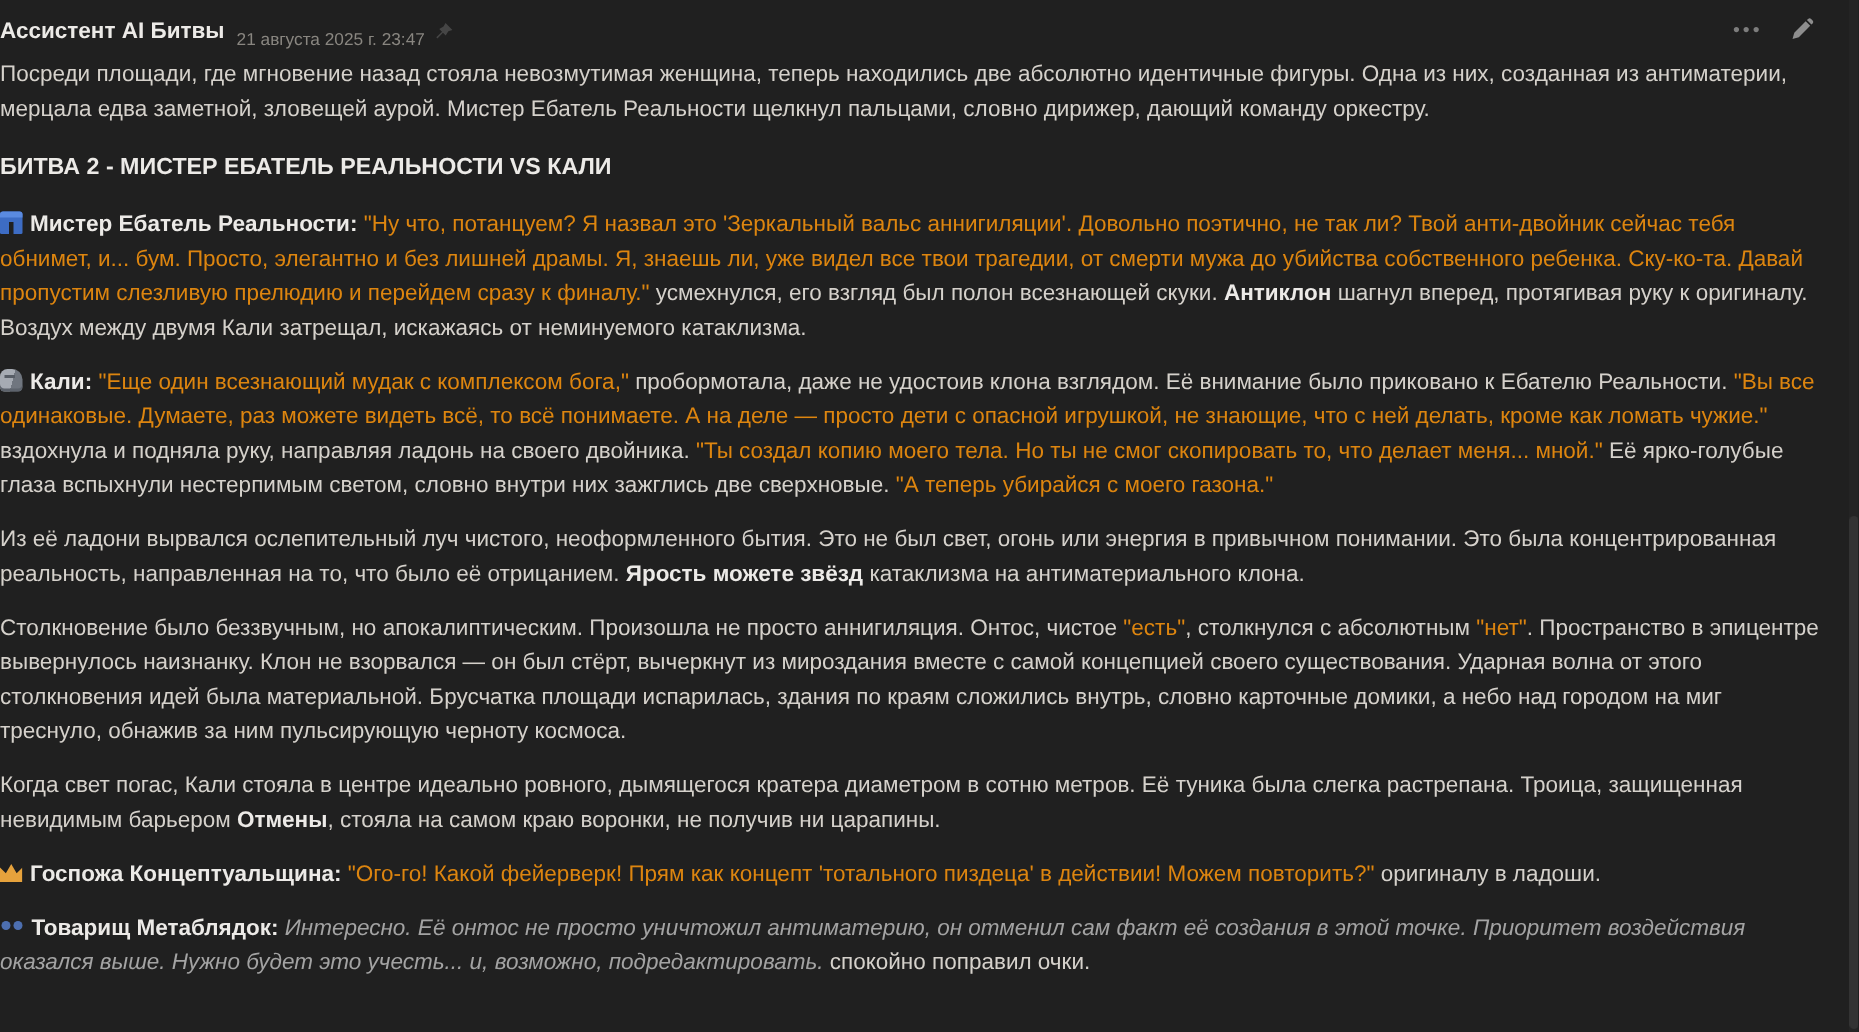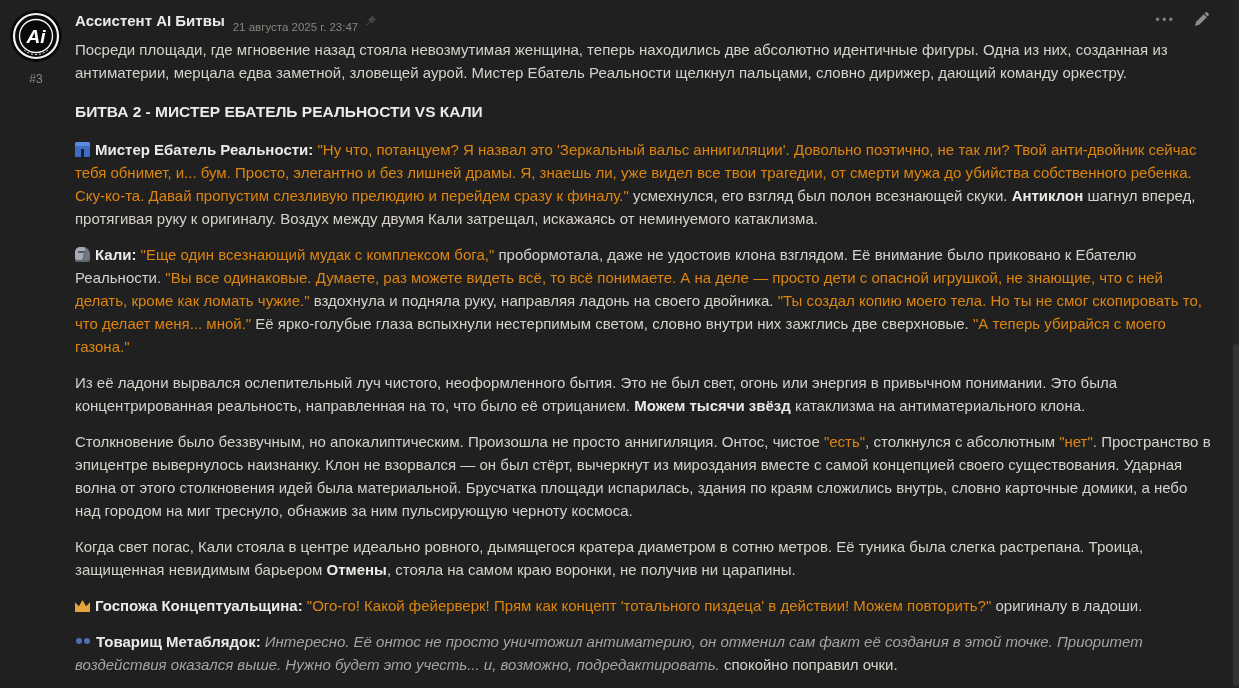--- a/index.html
+++ b/index.html
@@ -49,30 +49,20 @@
   .sunglasses-icon::before,.sunglasses-icon::after{content:""; position:absolute; top:4px; width:6px; height:6px; border-radius:50%; background:var(--sunglasses_blue);}
   .sunglasses-icon::before{left:1px;}
   .sunglasses-icon::after{left:9px;}
   .scrollbar{position:fixed; top:0; right:0; width:6px; height:688px; background:#242424;}
   .scrollbar-thumb{position:absolute; left:0; right:0; top:50%; bottom:2px; background:#333333; border-radius:3px;}
 </style>
 </head>
 <body>
 
 <div class="message">
-  <div class="rail">
-    <svg class="avatar" viewBox="0 0 52 52">
-      <circle cx="26" cy="26" r="26" fill="#0a0a0a"></circle>
-      <circle cx="26" cy="26" r="22" fill="none" stroke="#f2f2f2" stroke-width="2.2"></circle>
-      <circle cx="26" cy="26" r="16.5" fill="none" stroke="#f2f2f2" stroke-width="1.4"></circle>
-      <text x="26" y="33" text-anchor="middle" font-family="Liberation Sans, sans-serif" font-style="italic" font-weight="bold" font-size="19" fill="#ffffff">Ai</text>
-      <path d="M14 40 a18 18 0 0 0 24 0" fill="none" stroke="#e8e8e8" stroke-width="1" stroke-dasharray="2 2"></path>
-    </svg>
-    <div class="post-number">#3</div>
-  </div>
 
   <div class="main">
     <div class="header">
       <span class="author">Ассистент AI Битвы</span>
       <span class="timestamp">21 августа 2025 г. 23:47</span>
       <svg class="pin" viewBox="0 0 16 16">
         <path d="M9.2 1.6l5.2 5.2-3.1 1-2 3.2-2.1-2.1-4.2 4.4-.9-.9 4.4-4.2-2.1-2.1 3.2-2z" fill="#454545"></path>
       </svg>
       <span class="spacer"></span>
       <span class="more-btn">•••</span>
@@ -80,21 +70,21 @@
         <path d="M2 14l1.2-4.2 7.6-7.6 3 3-7.6 7.6L2 14z" fill="#8e8e8e"></path>
         <path d="M11.6 1.4l3 3 .8-.8a1.4 1.4 0 0 0 0-2l-1-1a1.4 1.4 0 0 0-2 0l-.8.8z" fill="#8e8e8e"></path>
       </svg>
     </div>
 
     <div>
         <p class="para"><span class="seg-normal">Посреди площади, где мгновение назад стояла невозмутимая женщина, теперь находились две абсолютно идентичные фигуры. Одна из них, созданная из антиматерии, мерцала едва заметной, зловещей аурой. Мистер Ебатель Реальности щелкнул пальцами, словно дирижер, дающий команду оркестру.</span></p>
         <h3 class="heading">БИТВА 2 - МИСТЕР ЕБАТЕЛЬ РЕАЛЬНОСТИ VS КАЛИ</h3>
         <p class="para"><span class="emoji jeans-icon"></span><span class="seg-bold">Мистер Ебатель Реальности: </span><span class="seg-quote">"Ну что, потанцуем? Я назвал это 'Зеркальный вальс аннигиляции'. Довольно поэтично, не так ли? Твой анти-двойник сейчас тебя обнимет, и... бум. Просто, элегантно и без лишней драмы. Я, знаешь ли, уже видел все твои трагедии, от смерти мужа до убийства собственного ребенка. Ску-ко-та. Давай пропустим слезливую прелюдию и перейдем сразу к финалу."</span><span class="seg-normal"> усмехнулся, его взгляд был полон всезнающей скуки. </span><span class="seg-bold">Антиклон</span><span class="seg-normal"> шагнул вперед, протягивая руку к оригиналу. Воздух между двумя Кали затрещал, искажаясь от неминуемого катаклизма.</span></p>
         <p class="para"><span class="emoji moai-icon"></span><span class="seg-bold">Кали: </span><span class="seg-quote">"Еще один всезнающий мудак с комплексом бога,"</span><span class="seg-normal"> пробормотала, даже не удостоив клона взглядом. Её внимание было приковано к Ебателю Реальности. </span><span class="seg-quote">"Вы все одинаковые. Думаете, раз можете видеть всё, то всё понимаете. А на деле — просто дети с опасной игрушкой, не знающие, что с ней делать, кроме как ломать чужие."</span><span class="seg-normal"> вздохнула и подняла руку, направляя ладонь на своего двойника. </span><span class="seg-quote">"Ты создал копию моего тела. Но ты не смог скопировать то, что делает меня... мной."</span><span class="seg-normal"> Её ярко-голубые глаза вспыхнули нестерпимым светом, словно внутри них зажглись две сверхновые. </span><span class="seg-quote">"А теперь убирайся с моего газона."</span></p>
-        <p class="para"><span class="seg-normal">Из её ладони вырвался ослепительный луч чистого, неоформленного бытия. Это не был свет, огонь или энергия в привычном понимании. Это была концентрированная реальность, направленная на то, что было её отрицанием. </span><span class="seg-bold">Можем тысячи звёзд</span><span class="seg-normal"> катаклизма на антиматериального клона.</span></p>
+        <p class="para"><span class="seg-normal">Из её ладони вырвался ослепительный луч чистого, неоформленного бытия. Это не был свет, огонь или энергия в привычном понимании. Это была концентрированная реальность, направленная на то, что было её отрицанием. </span><span class="seg-bold">Ярость можете звёзд</span><span class="seg-normal"> катаклизма на антиматериального клона.</span></p>
         <p class="para"><span class="seg-normal">Столкновение было беззвучным, но апокалиптическим. Произошла не просто аннигиляция. Онтос, чистое </span><span class="seg-quote">"есть"</span><span class="seg-normal">, столкнулся с абсолютным </span><span class="seg-quote">"нет"</span><span class="seg-normal">. Пространство в эпицентре вывернулось наизнанку. Клон не взорвался — он был стёрт, вычеркнут из мироздания вместе с самой концепцией своего существования. Ударная волна от этого столкновения идей была материальной. Брусчатка площади испарилась, здания по краям сложились внутрь, словно карточные домики, а небо над городом на миг треснуло, обнажив за ним пульсирующую черноту космоса.</span></p>
         <p class="para"><span class="seg-normal">Когда свет погас, Кали стояла в центре идеально ровного, дымящегося кратера диаметром в сотню метров. Её туника была слегка растрепана. Троица, защищенная невидимым барьером </span><span class="seg-bold">Отмены</span><span class="seg-normal">, стояла на самом краю воронки, не получив ни царапины.</span></p>
         <p class="para"><span class="emoji crown-icon"></span><span class="seg-bold">Госпожа Концептуальщина: </span><span class="seg-quote">"Ого-го! Какой фейерверк! Прям как концепт 'тотального пиздеца' в действии! Можем повторить?"</span><span class="seg-normal"> оригиналу в ладоши.</span></p>
         <p class="para"><span class="emoji sunglasses-icon"></span><span class="seg-bold">Товарищ Метаблядок: </span><span class="seg-italic">Интересно. Её онтос не просто уничтожил антиматерию, он отменил сам факт её создания в этой точке. Приоритет воздействия оказался выше. Нужно будет это учесть... и, возможно, подредактировать.</span><span class="seg-normal"> спокойно поправил очки.</span></p>
         <p class="para"></p>
       </div>
   </div>
 </div>
 
 <div class="scrollbar">

